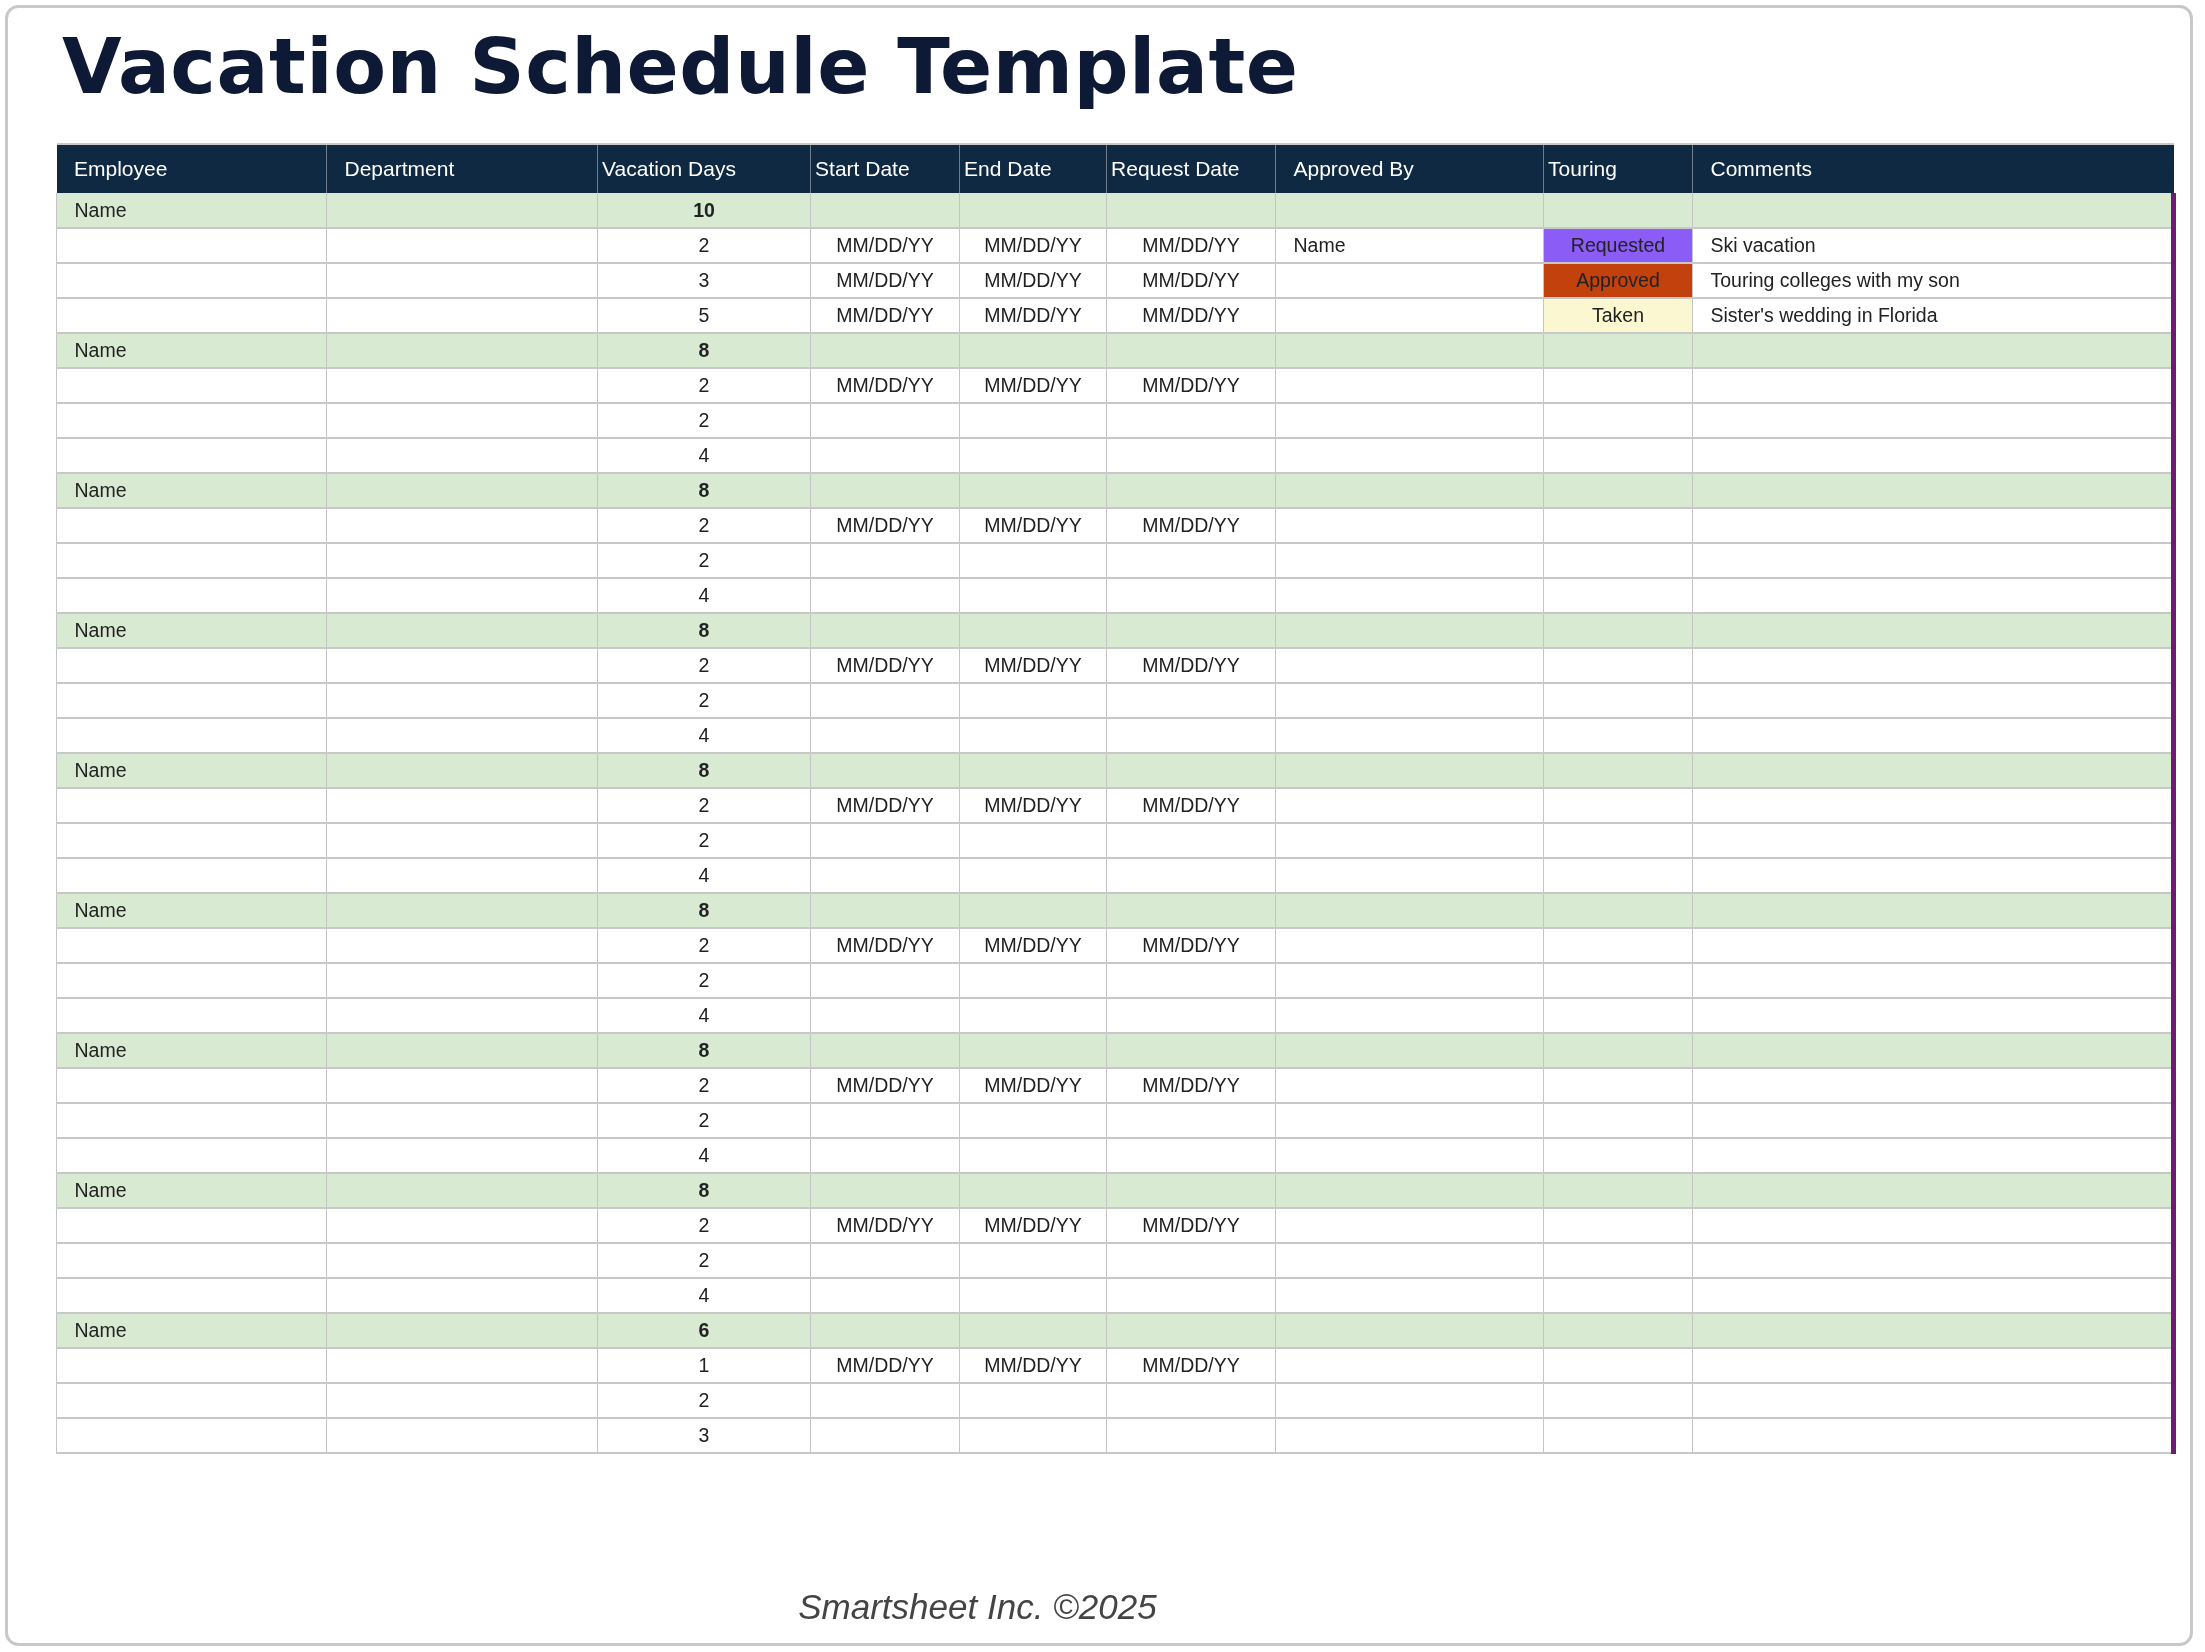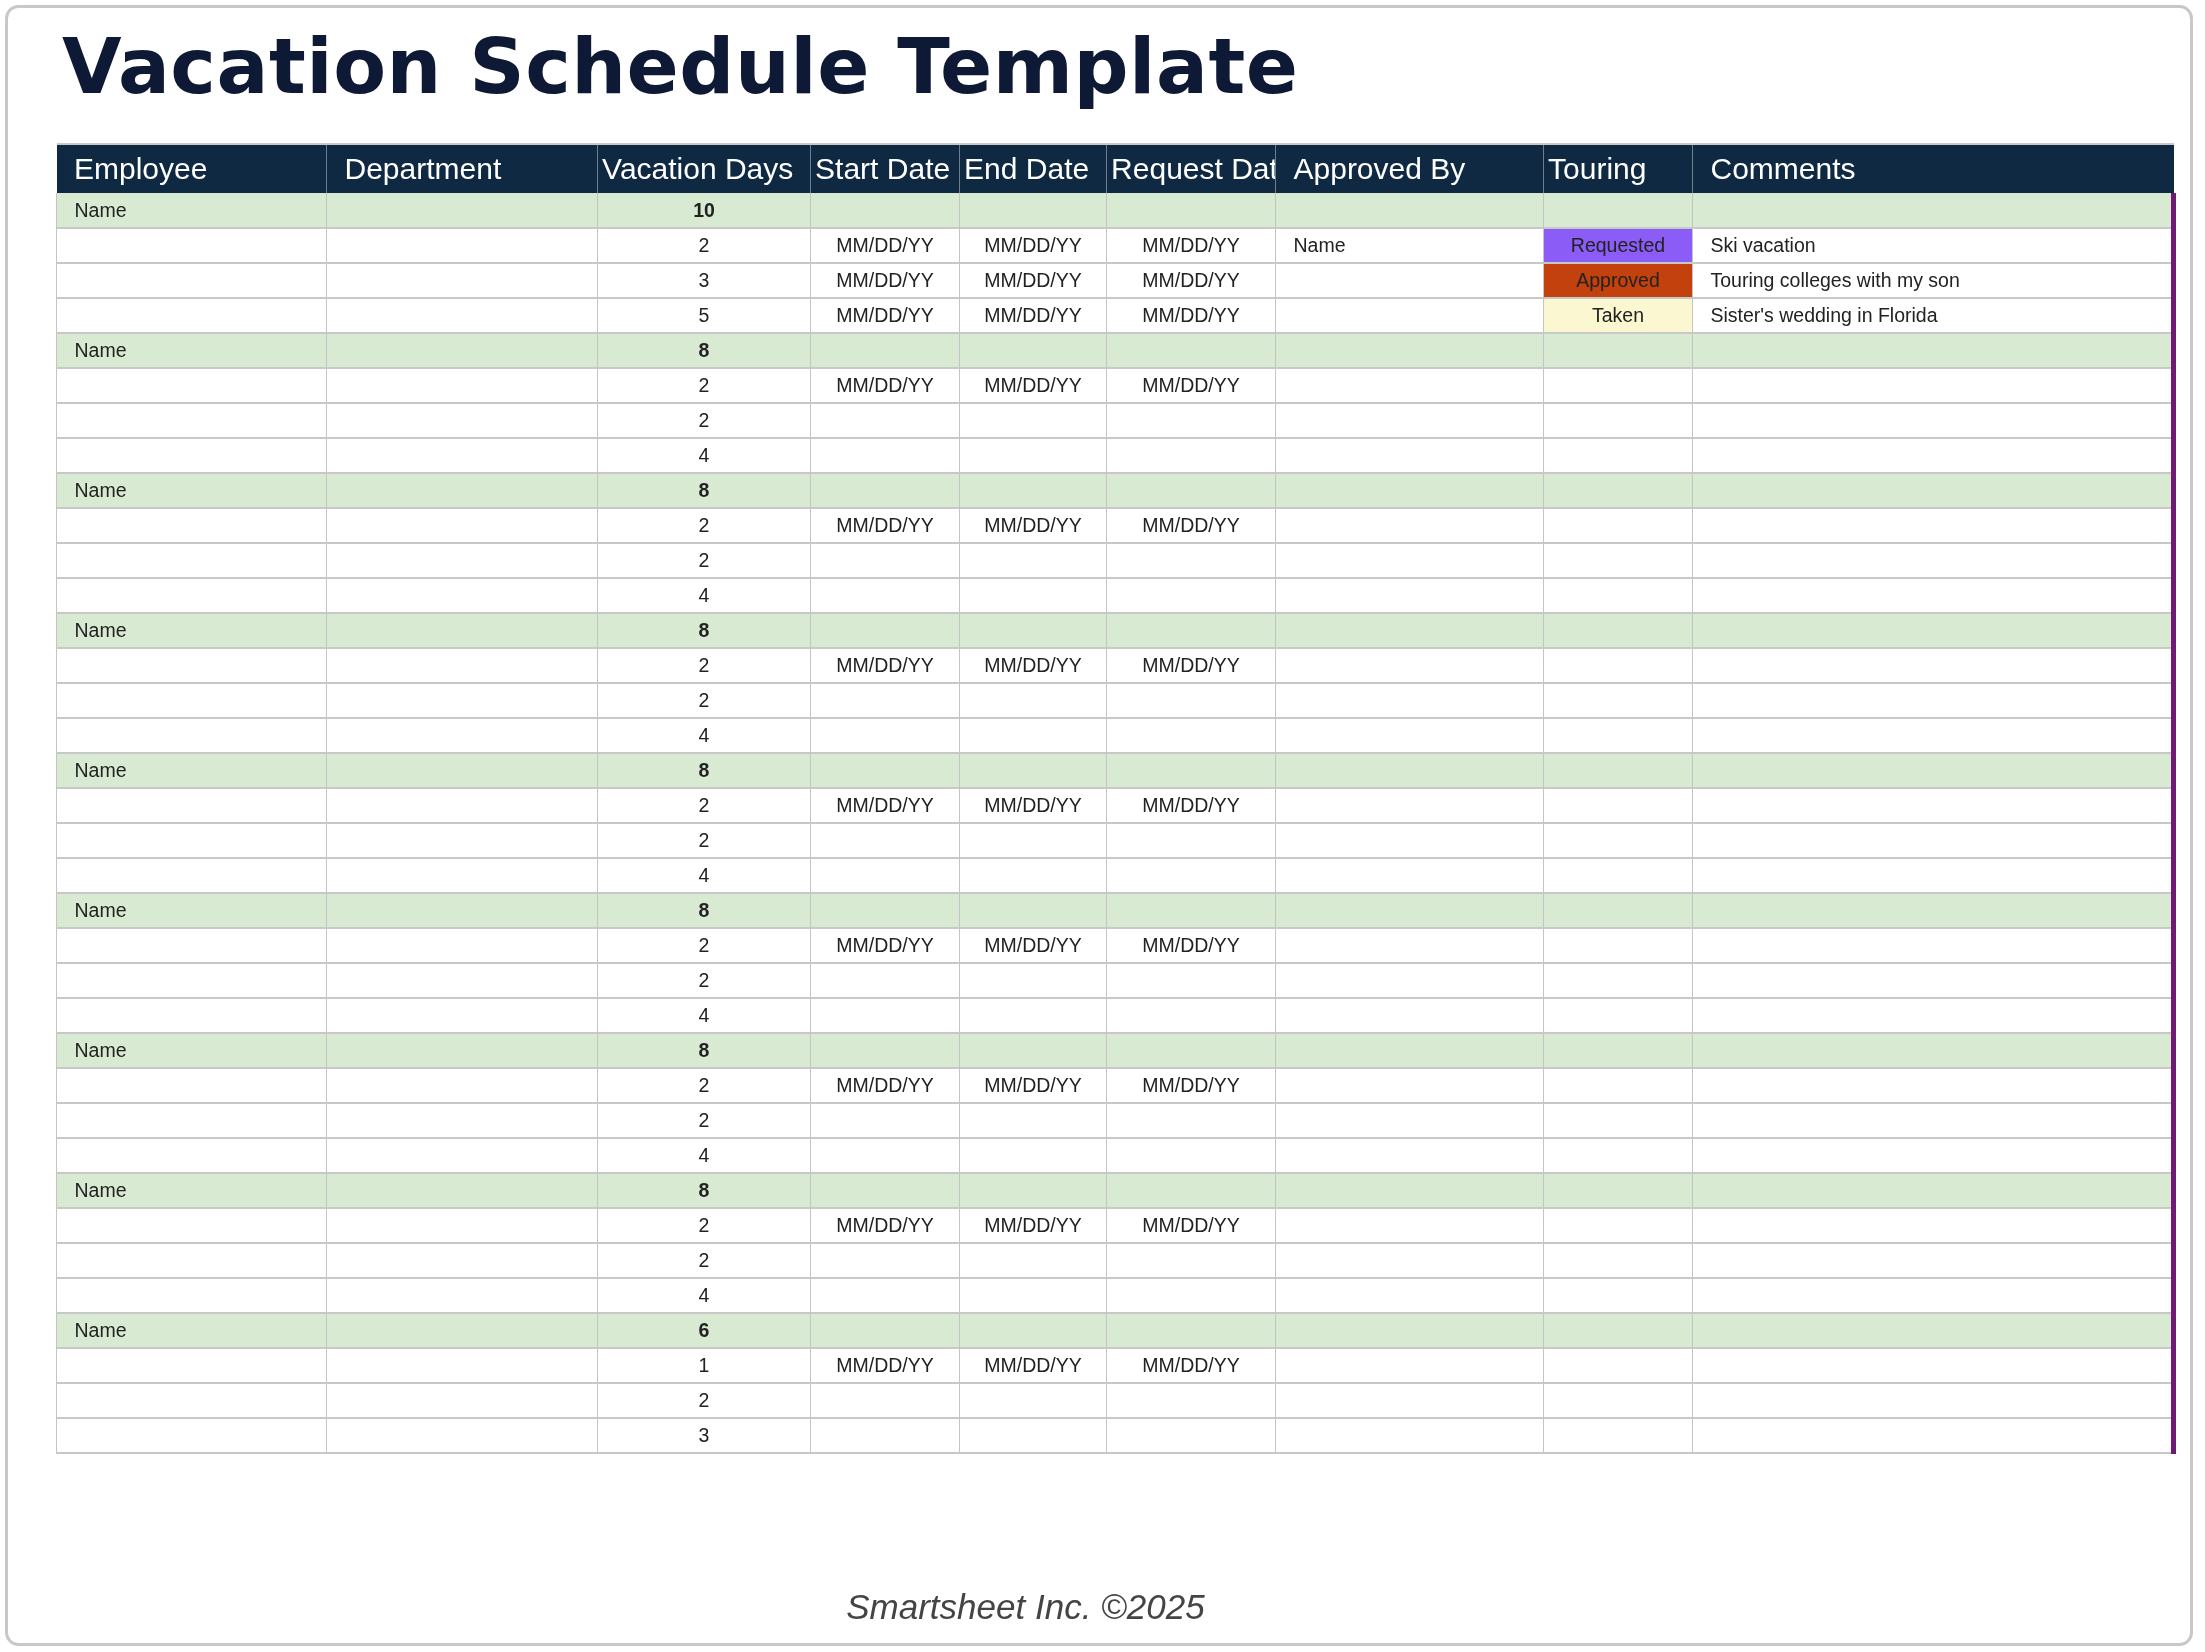--- a/index.html
+++ b/index.html
@@ -7,36 +7,36 @@
          font-family: "Liberation Sans", "DejaVu Sans", sans-serif; }
   .frame { position: absolute; left: 5.1px; top: 5.1px; width: 2188px; height: 1641px;
            border: 3.6px solid #c8c8c8; border-radius: 13.4px; box-sizing: border-box; background: #fff; }
   .title { position: absolute; left: 54px; top: 19.5px; margin: 8px;
            font-family: "DejaVu Sans", sans-serif; font-weight: bold; font-size: 77px;
            letter-spacing: 0.5px; color: #0e1a35; line-height: 1; white-space: nowrap; }
   table.sched { position: absolute; left: 56px; top: 143px; border-collapse: collapse;
                 table-layout: fixed; width: 2117px; }
   table.sched th, table.sched td { box-sizing: border-box; overflow: hidden; white-space: nowrap; }
   table.sched thead th { background: #0f2943; color: #ffffff; font-weight: normal;
-           font-size: 30px; height: 49px; padding: 0 17.5px; text-align: left;
+           font-size: 21px; height: 49px; padding: 0 17.5px; text-align: left;
            border-left: 1px solid #6f7d8c; border-top: 2.1px solid #c8c8c8; }
   table.sched thead th:first-child { border-left: none; }
   table.sched thead th.c { text-align: left; padding: 0 4.1px; }
   table.sched td { height: 35px; font-size: 19.5px; color: #222; padding: 0 17.5px;
            border-left: 1px solid #c4c4c4; border-bottom: 2.1px solid #c8c8c8; }
   table.sched td:first-child { border-left: 1px solid #c4c4c4; }
   table.sched td:last-child { border-right: 5px solid #701a75; }
   table.sched td.c { text-align: center; padding: 0 4.1px; }
   tr.emp td { background: #d9ead3; }
   tr.emp td.days { font-weight: bold; }
   td.st-requested { background: #8b5cf6; }
   td.st-approved { background: #c2410c; }
   td.st-taken { background: #fbf7d0; }
   .footer { position: absolute; left: 0; width: 1955px; top: 1587px; text-align: center;
-            font-style: italic; font-size: 35px; color: #444; padding-left: 48px; }
+            font-style: italic; font-size: 35px; color: #444; }
 </style>
 </head>
 <body>
 
 <div class="frame"></div>
 
 <h1 class="title">Vacation Schedule Template</h1>
 
 <table class="sched">
   <colgroup>

